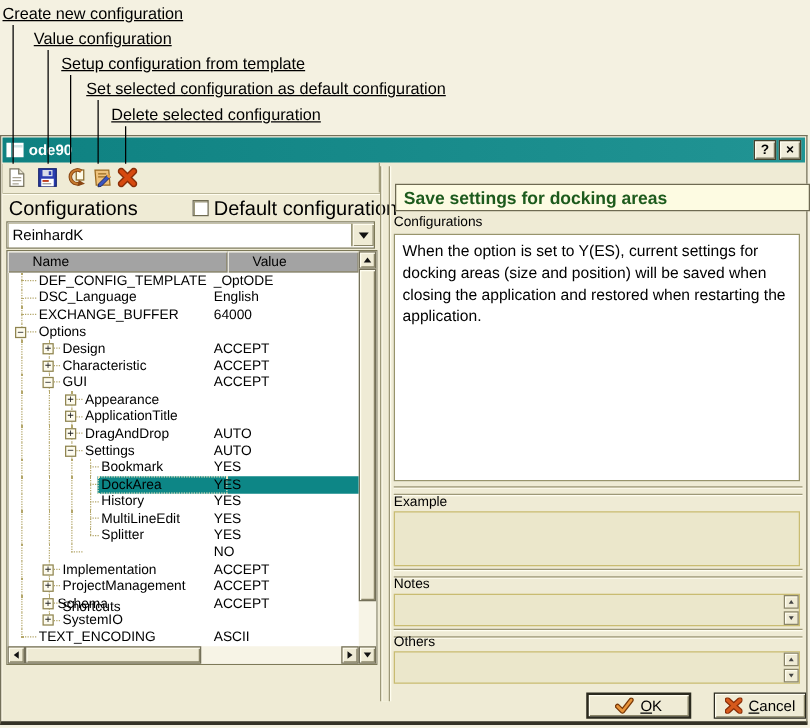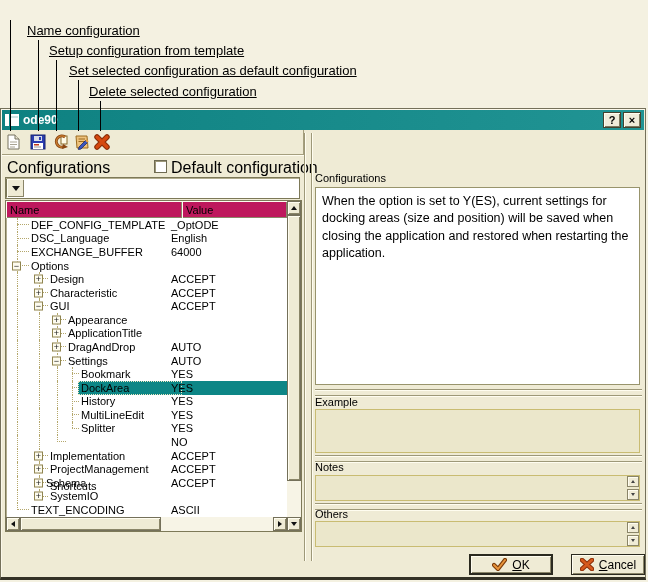--- a/index.html
+++ b/index.html
@@ -38,22 +38,22 @@
   .arr{width:0;height:0;}
   .arr-down{border-left:4px solid transparent;border-right:4px solid transparent;border-top:5px solid #111;}
   .arr-up-s{border-left:3px solid transparent;border-right:3px solid transparent;border-bottom:4px solid #111;}
   .arr-down-s{border-left:3px solid transparent;border-right:3px solid transparent;border-top:4px solid #111;}
   .arr-left-s{border-top:3px solid transparent;border-bottom:3px solid transparent;border-right:4px solid #111;}
   .arr-right-s{border-top:3px solid transparent;border-bottom:3px solid transparent;border-left:4px solid #111;}
 
   
   .listview{position:absolute;left:4px;top:91px;width:295px;height:330px;background:#fff;
     border:1px solid #7d7958;box-shadow:inset 1px 1px 0 #b3ae90;}
-  .hdr{position:absolute;top:0;height:17px;background:#be185d;font-size:11px;color:#000;
-    box-shadow:inset 1px 1px 0 #fffdf0,inset -1px -1px 0 #8a8568;display:flex;align-items:center;padding-left:4px;box-sizing:border-box;}
+  .hdr{position:absolute;top:0;height:17px;background:#a3a3a3;font-size:11px;color:#000;
+    box-shadow:inset 1px 1px 0 #fffdf0,inset -1px -1px 0 #8a8568;display:flex;align-items:center;padding-left:20px;box-sizing:border-box;}
   .sb-btn{position:absolute;background:#EFEBD5;box-shadow:inset 1px 1px 0 #fffdf0,inset -1px -1px 0 #8a8568;
     border:1px solid #74705a;box-sizing:border-box;display:flex;align-items:center;justify-content:center;}
   .sb-track{position:absolute;background:#f7f4e6;}
   .sb-thumb{position:absolute;background:#EFEBD5;border:1px solid #74705a;box-sizing:border-box;
     box-shadow:inset 1px 1px 0 #fffdf0,inset -1px -1px 0 #8a8568;}
   .tree-rows{position:absolute;left:0;top:17px;width:281px;height:353px;overflow:hidden;text-decoration:underline;}
   .tree-row{position:relative;height:13.59px;font-size:11px;}
   .guide-v{position:absolute;top:0;bottom:0;width:0;border-left:1px dotted #b4a76b;}
   .guide-v.half{bottom:50%;}
   .guide-h{position:absolute;top:6px;height:0;border-top:1px dotted #b4a76b;}
@@ -91,21 +91,22 @@
     box-shadow:inset 1px 1px 0 #fffdf0,inset -1px -1px 0 #8a8568;font-size:12px;color:#000;gap:5px;box-sizing:border-box;}
   .btn u{text-decoration:underline;}
   .btn-ok{left:468px;width:84px;border:2px solid #2b2a1f;}
   .btn-cancel{left:570px;width:74px;border:1px solid #2b2a1f;}
 </style>
 </head>
 <body>
 
 <div class="screen">
 
-  <div class="ann-label" style="left:27px;top:23px">Name configuration</div>
+  <div class="ann-label" style="left:2px;top:3px">Create new configuration</div>
+  <div class="ann-label" style="left:27px;top:23px">Value configuration</div>
   <div class="ann-label" style="left:49px;top:43px">Setup configuration from template</div>
   <div class="ann-label" style="left:69px;top:63px">Set selected configuration as default configuration</div>
   <div class="ann-label" style="left:89px;top:84px">Delete selected configuration</div>
 
   <div class="ann-line" style="left:10px;top:20px;height:111px"></div>
   <div class="ann-line" style="left:38px;top:40px;height:91px"></div>
   <div class="ann-line" style="left:56px;top:60px;height:71px"></div>
   <div class="ann-line" style="left:78px;top:80px;height:51px"></div>
   <div class="ann-line" style="left:100px;top:101px;height:30px"></div>
 
@@ -165,20 +166,21 @@
           <path d="M3 3 L13 13 M13 3 L3 13" stroke="#d6490f" stroke-width="3.2" stroke-linecap="round"></path>
         </svg>
       </div>
     </div>
 
     <div class="lbl" style="left:6px;top:50px">Configurations</div>
     <div class="checkbox" style="left:153px;top:51px"></div>
     <div class="lbl" style="left:170px;top:50px">Default configuration</div>
 
     <div class="combo">
+      <div class="combo-value">ReinhardK</div>
       <div class="combo-btn">
         <div class="arr arr-down"></div>
       </div>
     </div>
 
     <div class="listview">
       <div class="hdr" style="left:0;width:176px">Name</div>
       <div class="hdr" style="left:176px;width:105px">Value</div>
 
       <div class="tree-rows">
@@ -372,20 +374,23 @@
           <div class="arr arr-left-s"></div>
         </div>
       <div class="sb-thumb" style="left:14px;top:316px;width:141px;height:14px"></div>
       <div class="sb-btn" style="left:267px;top:316px;width:14px;height:14px">
           <div class="arr arr-right-s"></div>
         </div>
     </div>
 
     <div class="vsplit"></div>
 
+    <div class="heading-box">
+      <span class="heading-text">Save settings for docking areas</span>
+    </div>
 
     <div class="sec-label" style="top:63px">Configurations</div>
     <div class="char-box">When the option is set to Y(ES), current settings for docking areas (size and position) will be saved when closing the application and restored when restarting the application.</div>
 
     <div class="hsplit" style="top:280px"></div>
     <div class="sec-label" style="top:287px">Example</div>
     <div class="cream-box" style="top:300px;height:44px"></div>
 
     <div class="hsplit" style="top:346px"></div>
     <div class="sec-label" style="top:352px">Notes</div>

